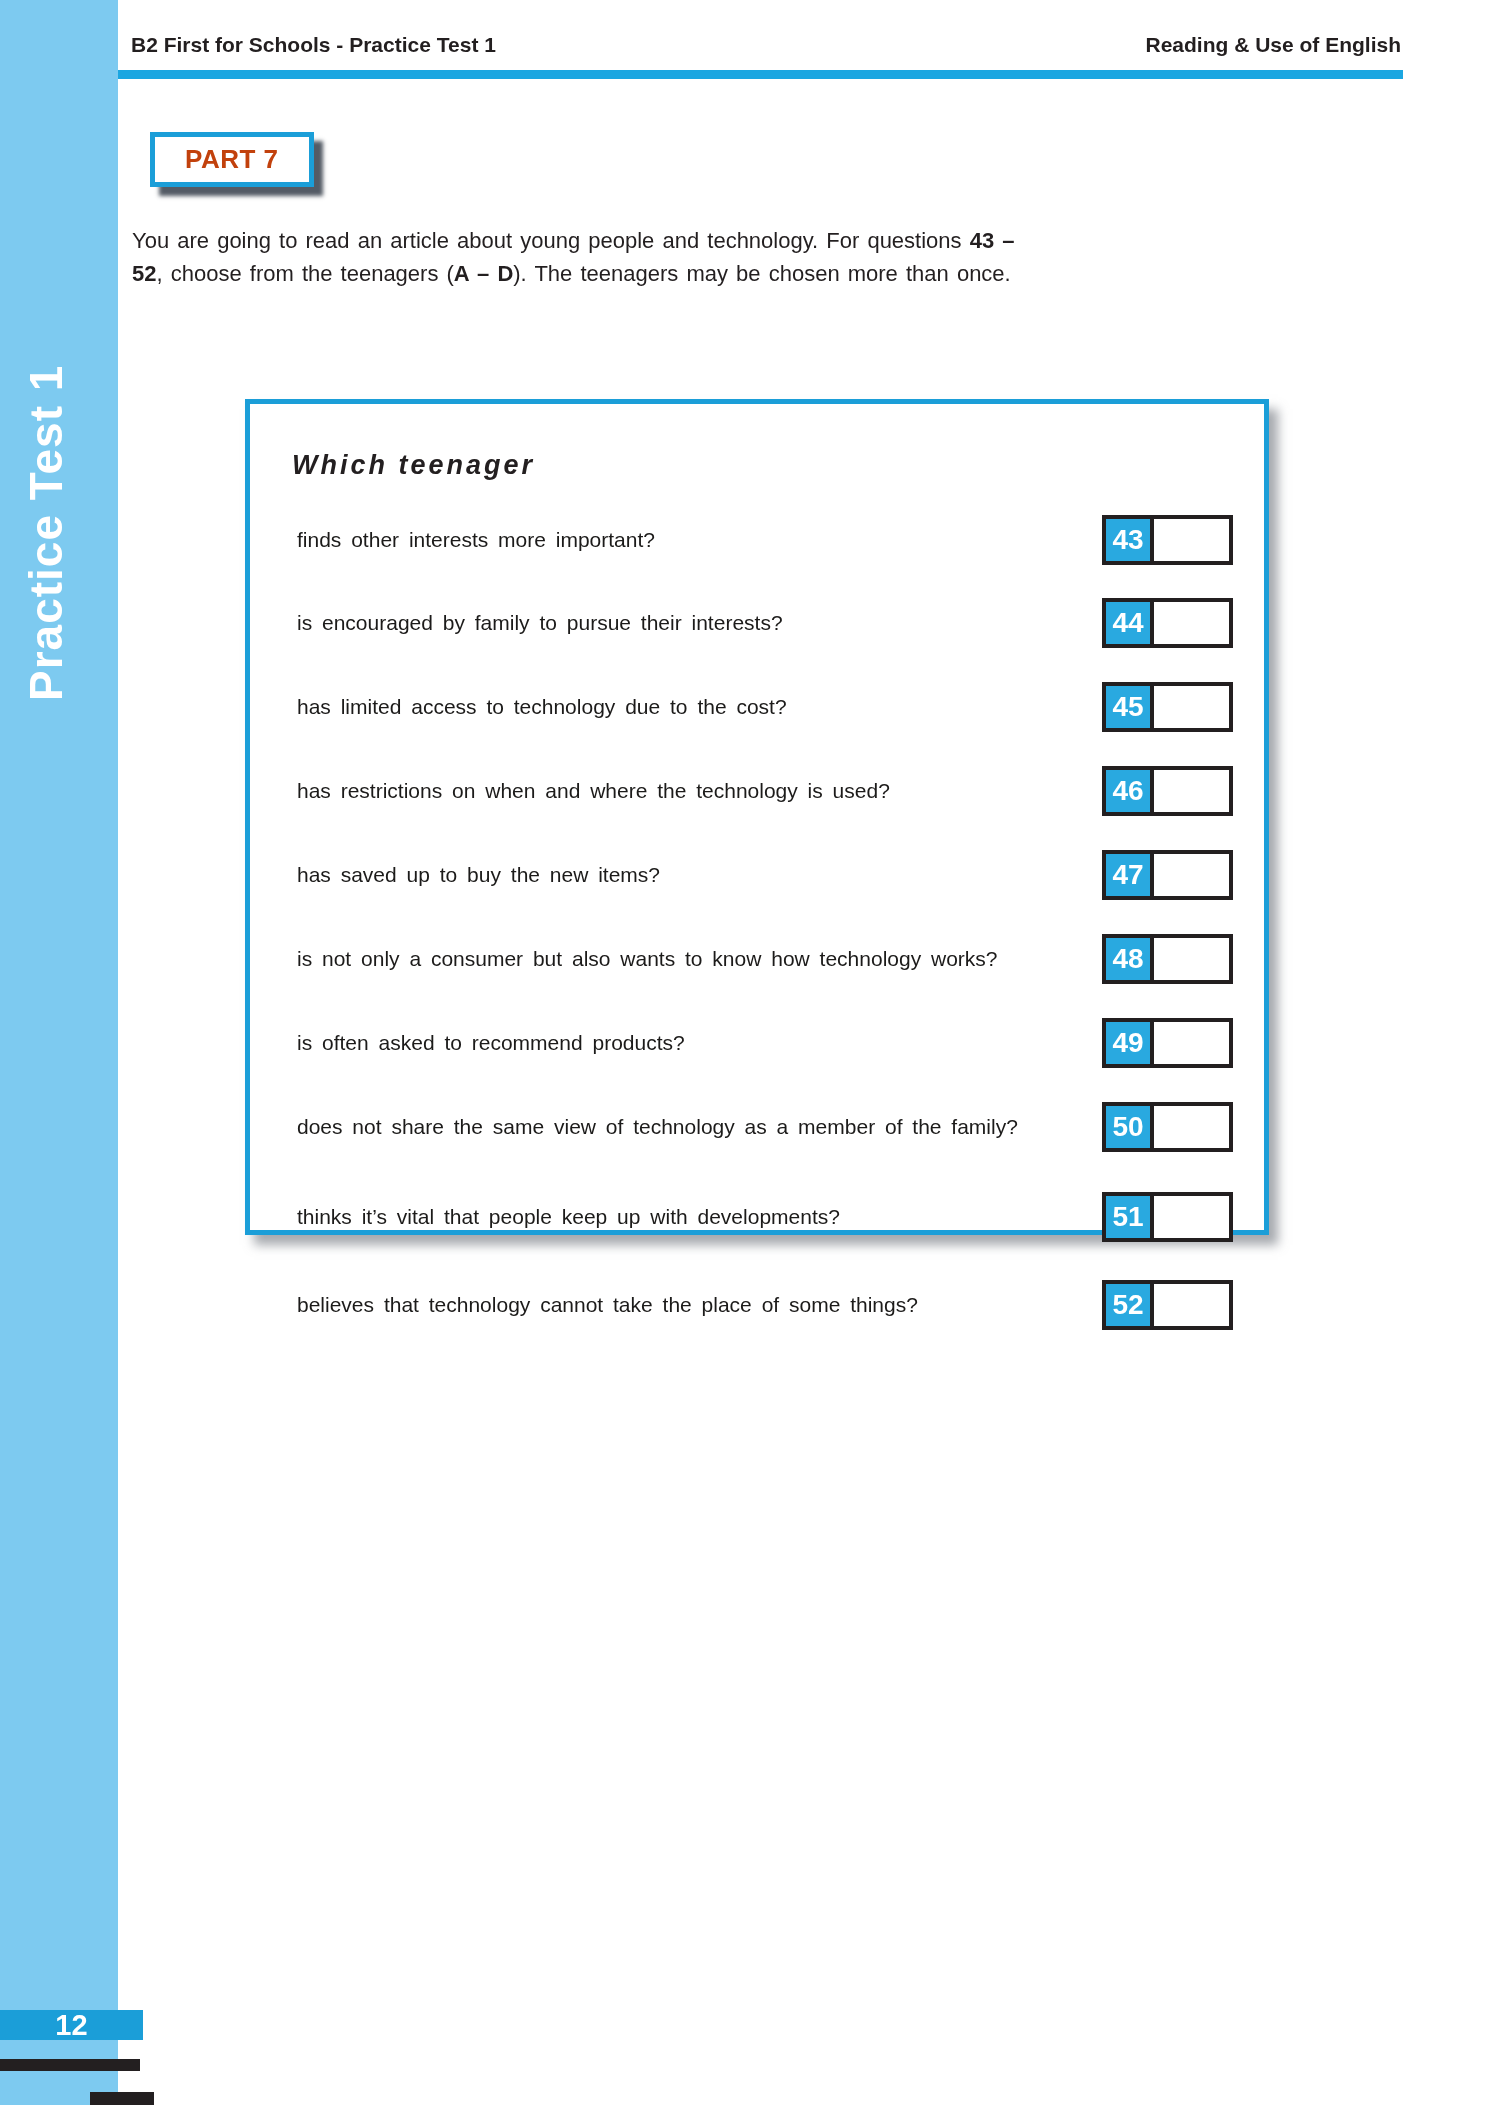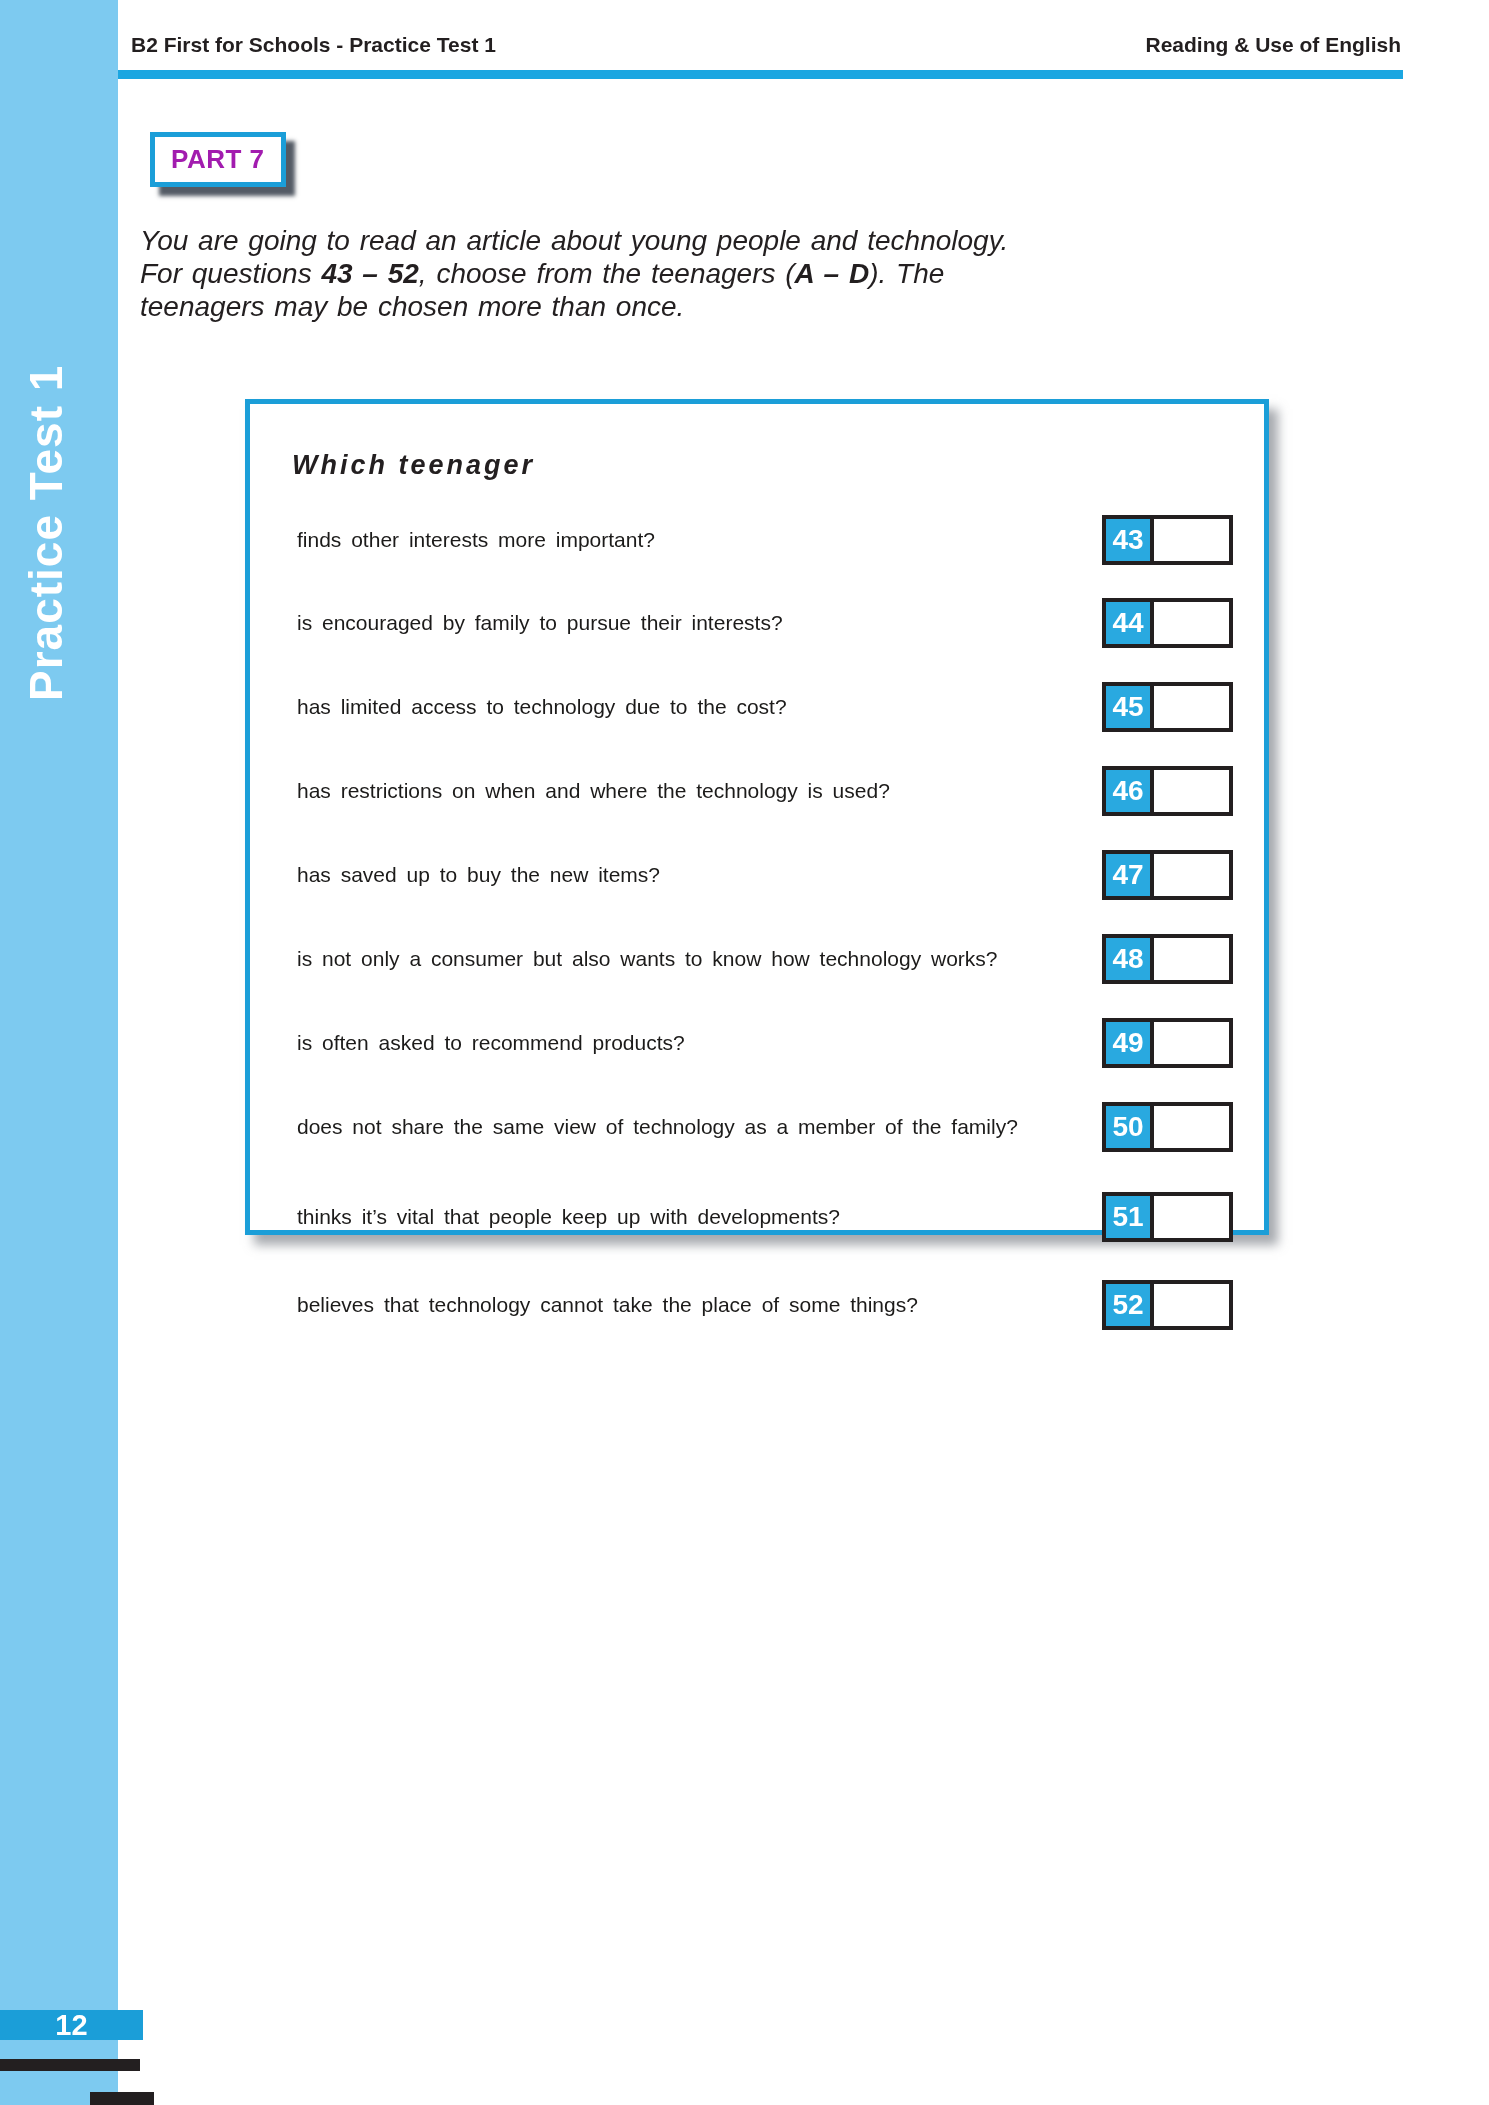--- a/index.html
+++ b/index.html
@@ -36,30 +36,30 @@
   .header-rule {
     position:absolute; left:118px; top:70px; width:1285px; height:9px;
     background:#1ba6e1;
   }
 
   
   .part-badge {
     position:absolute; left:150px; top:132px;
     background:#ffffff;
     border:5px solid #1b9ed8;
-    color:#a21caf;
+    color:#c2410c;
     font-weight:bold; font-size:26px; letter-spacing:0.5px;
-    padding:7px 16px;
+    padding:7px 30px;
     box-shadow:9px 9px 4px rgba(54,62,74,0.85);
   }
 
   
   .instructions {
-    position:absolute; left:140px; top:224px; width:920px;
-    font-size:28px; line-height:33px; word-spacing:2px;font-style:italic;
+    position:absolute; left:132px; top:224px; width:920px;
+    font-size:22px; line-height:33px; word-spacing:2px;
   }
   .instructions b { font-weight:bold; }
 
   
   .main-box {
     position:absolute; left:245px; top:399px; width:1024px; height:836px;
     background:#ffffff;
     border:5px solid #1b9ed8;
     box-shadow:9px 10px 10px rgba(95,100,110,0.55);
   }

